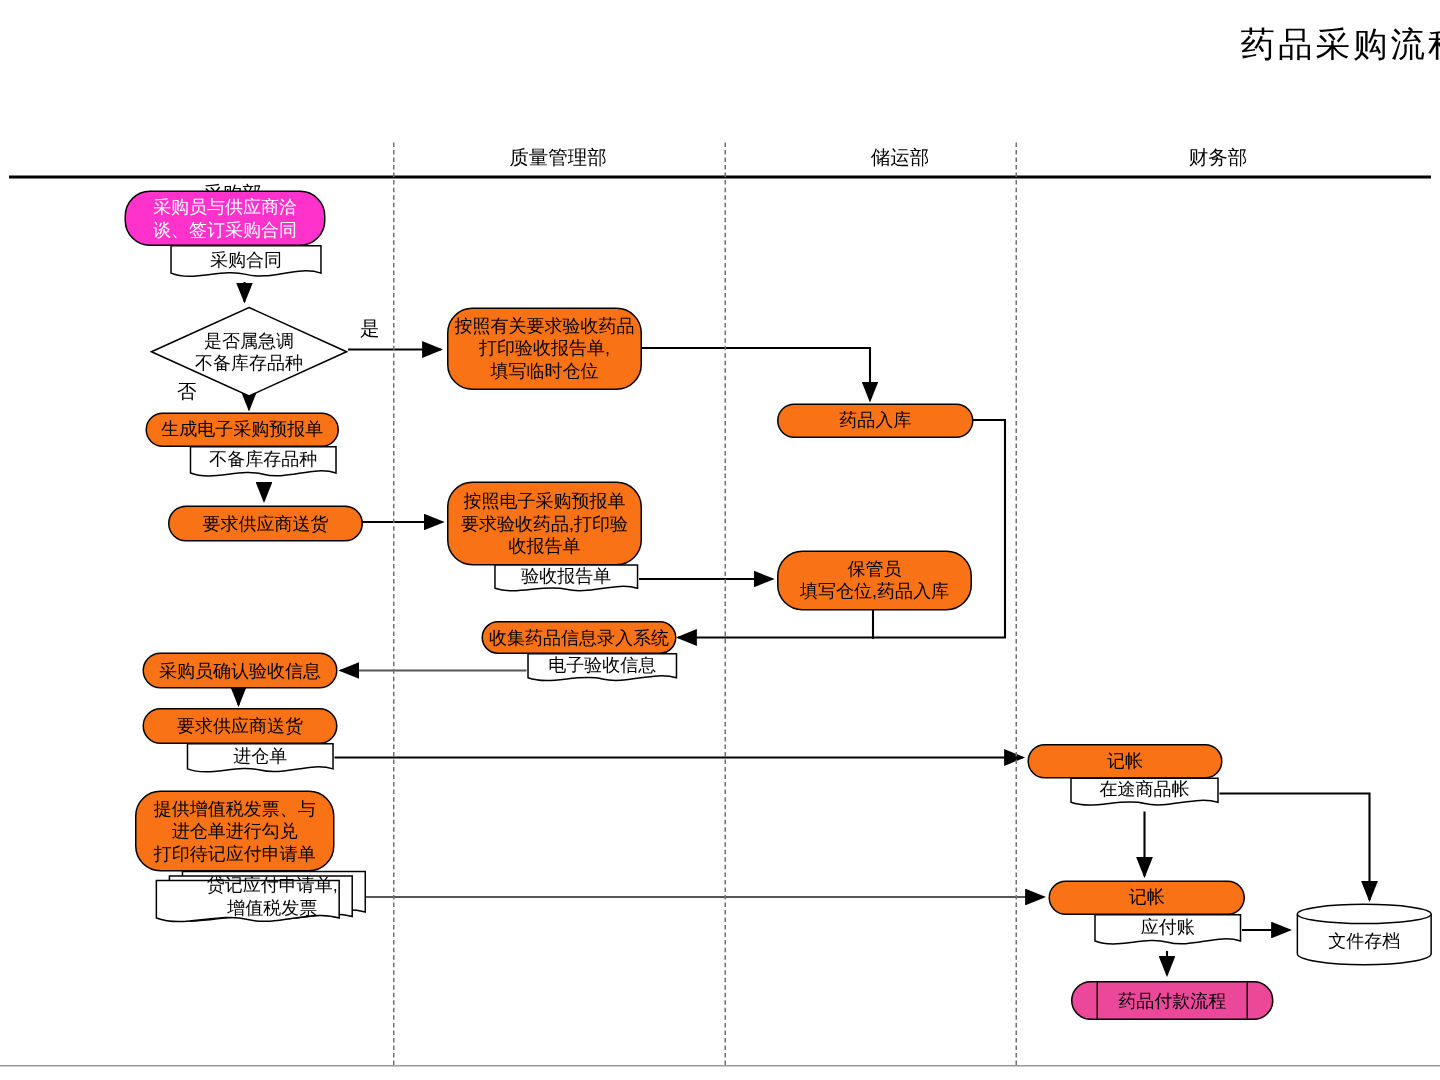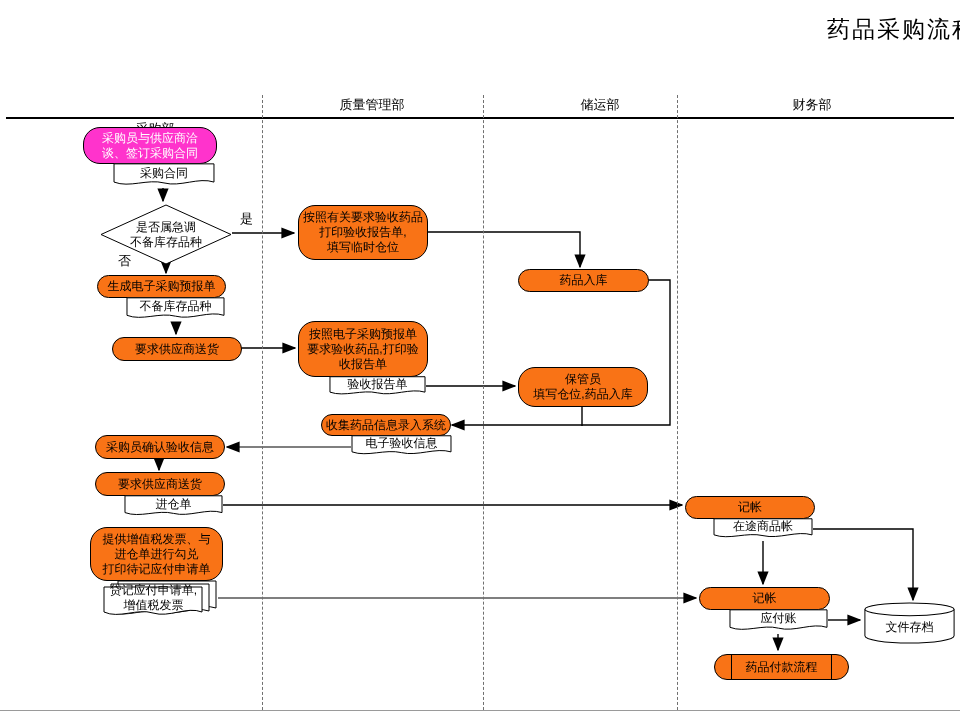--- a/index.html
+++ b/index.html
@@ -124,21 +124,21 @@
     </svg>
     <span class="lbl">进仓单</span>
   </div>
 
   <div class="node rect" style="left:90px;top:527px;width:131px;height:52px;">
     <span class="lbl">提供增值税发票、与
 进仓单进行勾兑
 打印待记应付申请单</span>
   </div>
 
-  <div class="node" style="left:103px;top:580px;width:115px;height:40px;">
+  <div class="node" style="left:103px;top:580px;width:115px;height:40px;padding-left:28px;">
     <svg class="shape" viewBox="0 0 115 40" preserveAspectRatio="none">
       <path d="M15,1 H113 V28 C98,23 80,33 64,29 C48,25 30,35 15,29 Z" fill="#fff" stroke="#000" vector-effect="non-scaling-stroke"></path>
       <path d="M8,4 H106 V31 C91,26 73,36 57,32 C41,28 23,38 8,32 Z" fill="#fff" stroke="#000" vector-effect="non-scaling-stroke"></path>
       <path d="M1,7 H99 V32 C84,26 66,38 50,33 C34,28 16,39 1,32 Z" fill="#fff" stroke="#000" vector-effect="non-scaling-stroke"></path>
     </svg>
     <span class="lbl" style="padding:4px 14px 8px 0;">贷记应付申请单,
 增值税发票</span>
   </div>
 
   <div class="node rect" style="left:298px;top:205px;width:128px;height:53px;">
@@ -203,19 +203,19 @@
   </div>
 
   <div class="node" style="left:864px;top:602px;width:91px;height:42px;">
     <svg class="shape" viewBox="0 0 100 46" preserveAspectRatio="none">
       <path d="M1,8 V37 A49,8 0 0 0 99,37 V8" fill="#fff" stroke="#000" vector-effect="non-scaling-stroke"></path>
       <ellipse cx="50" cy="8" rx="49" ry="7" fill="#fff" stroke="#000" vector-effect="non-scaling-stroke"></ellipse>
     </svg>
     <span class="lbl" style="padding-top:8px;">文件存档</span>
   </div>
 
-  <div class="node rect" style="left: 714px; top: 654px; width: 133px; height: 24px; background: #f97316;">
+  <div class="node rect" style="left: 714px; top: 654px; width: 133px; height: 24px; background: #ec4899;">
     <div class="prebars" style="left:16px;"></div>
     <div class="prebars" style="right:16px;"></div>
     <span class="lbl">药品付款流程</span>
   </div>
 
 </div>
 
 </body></html>

